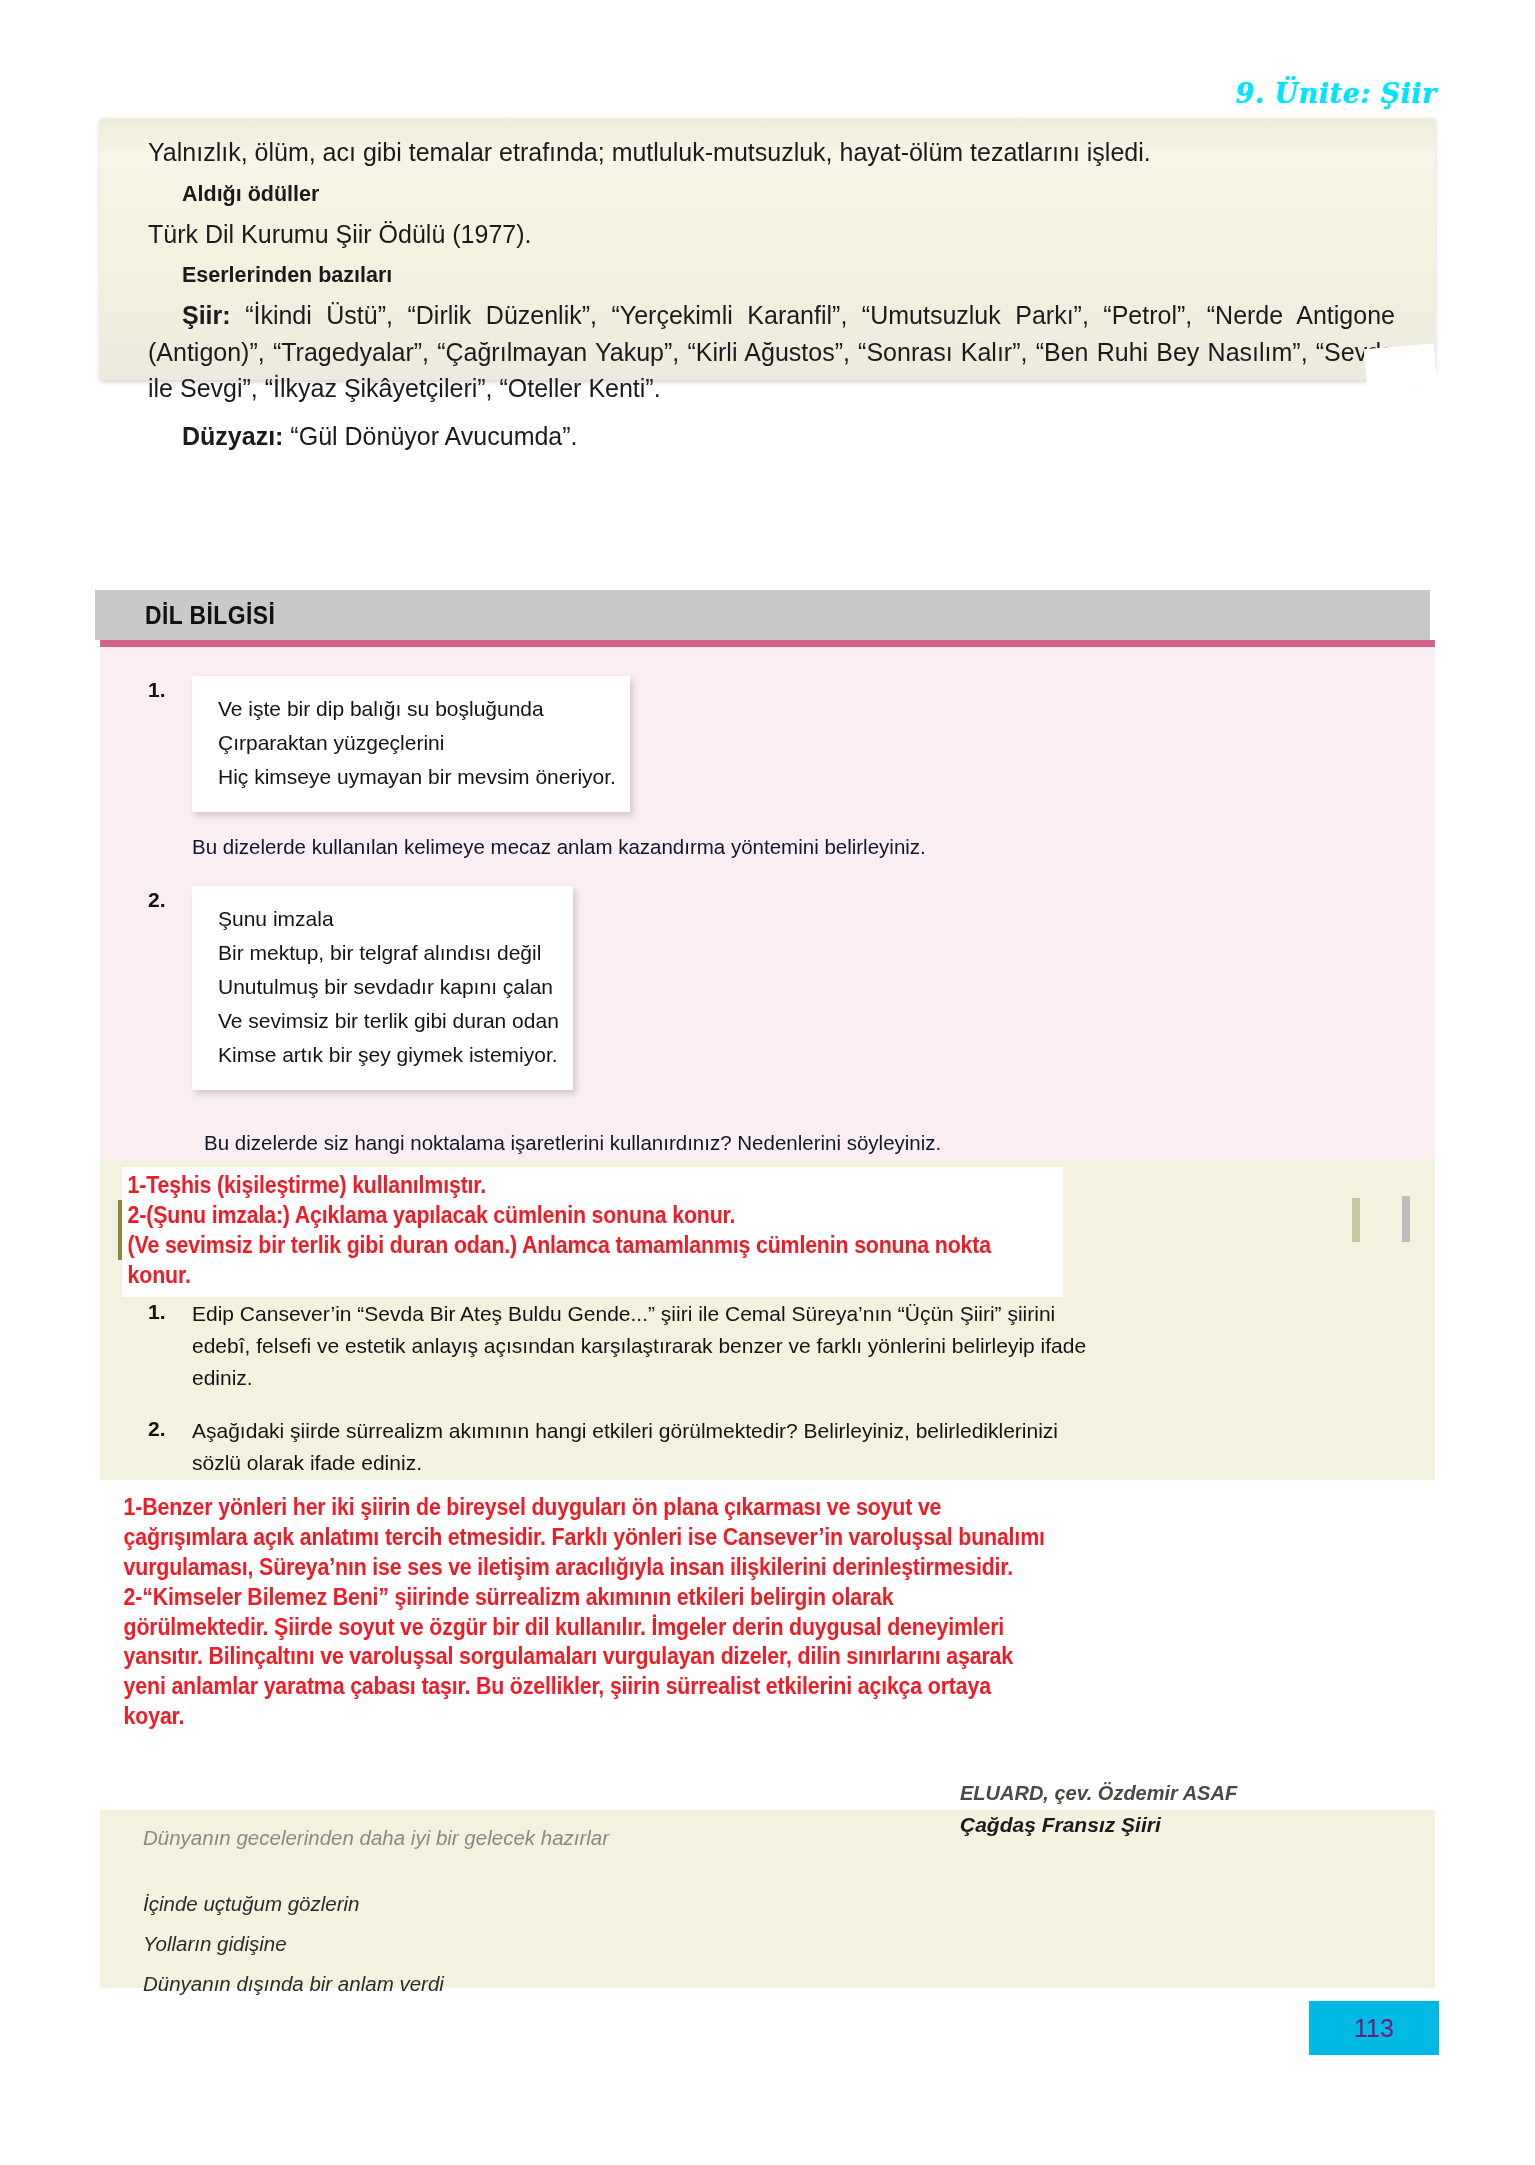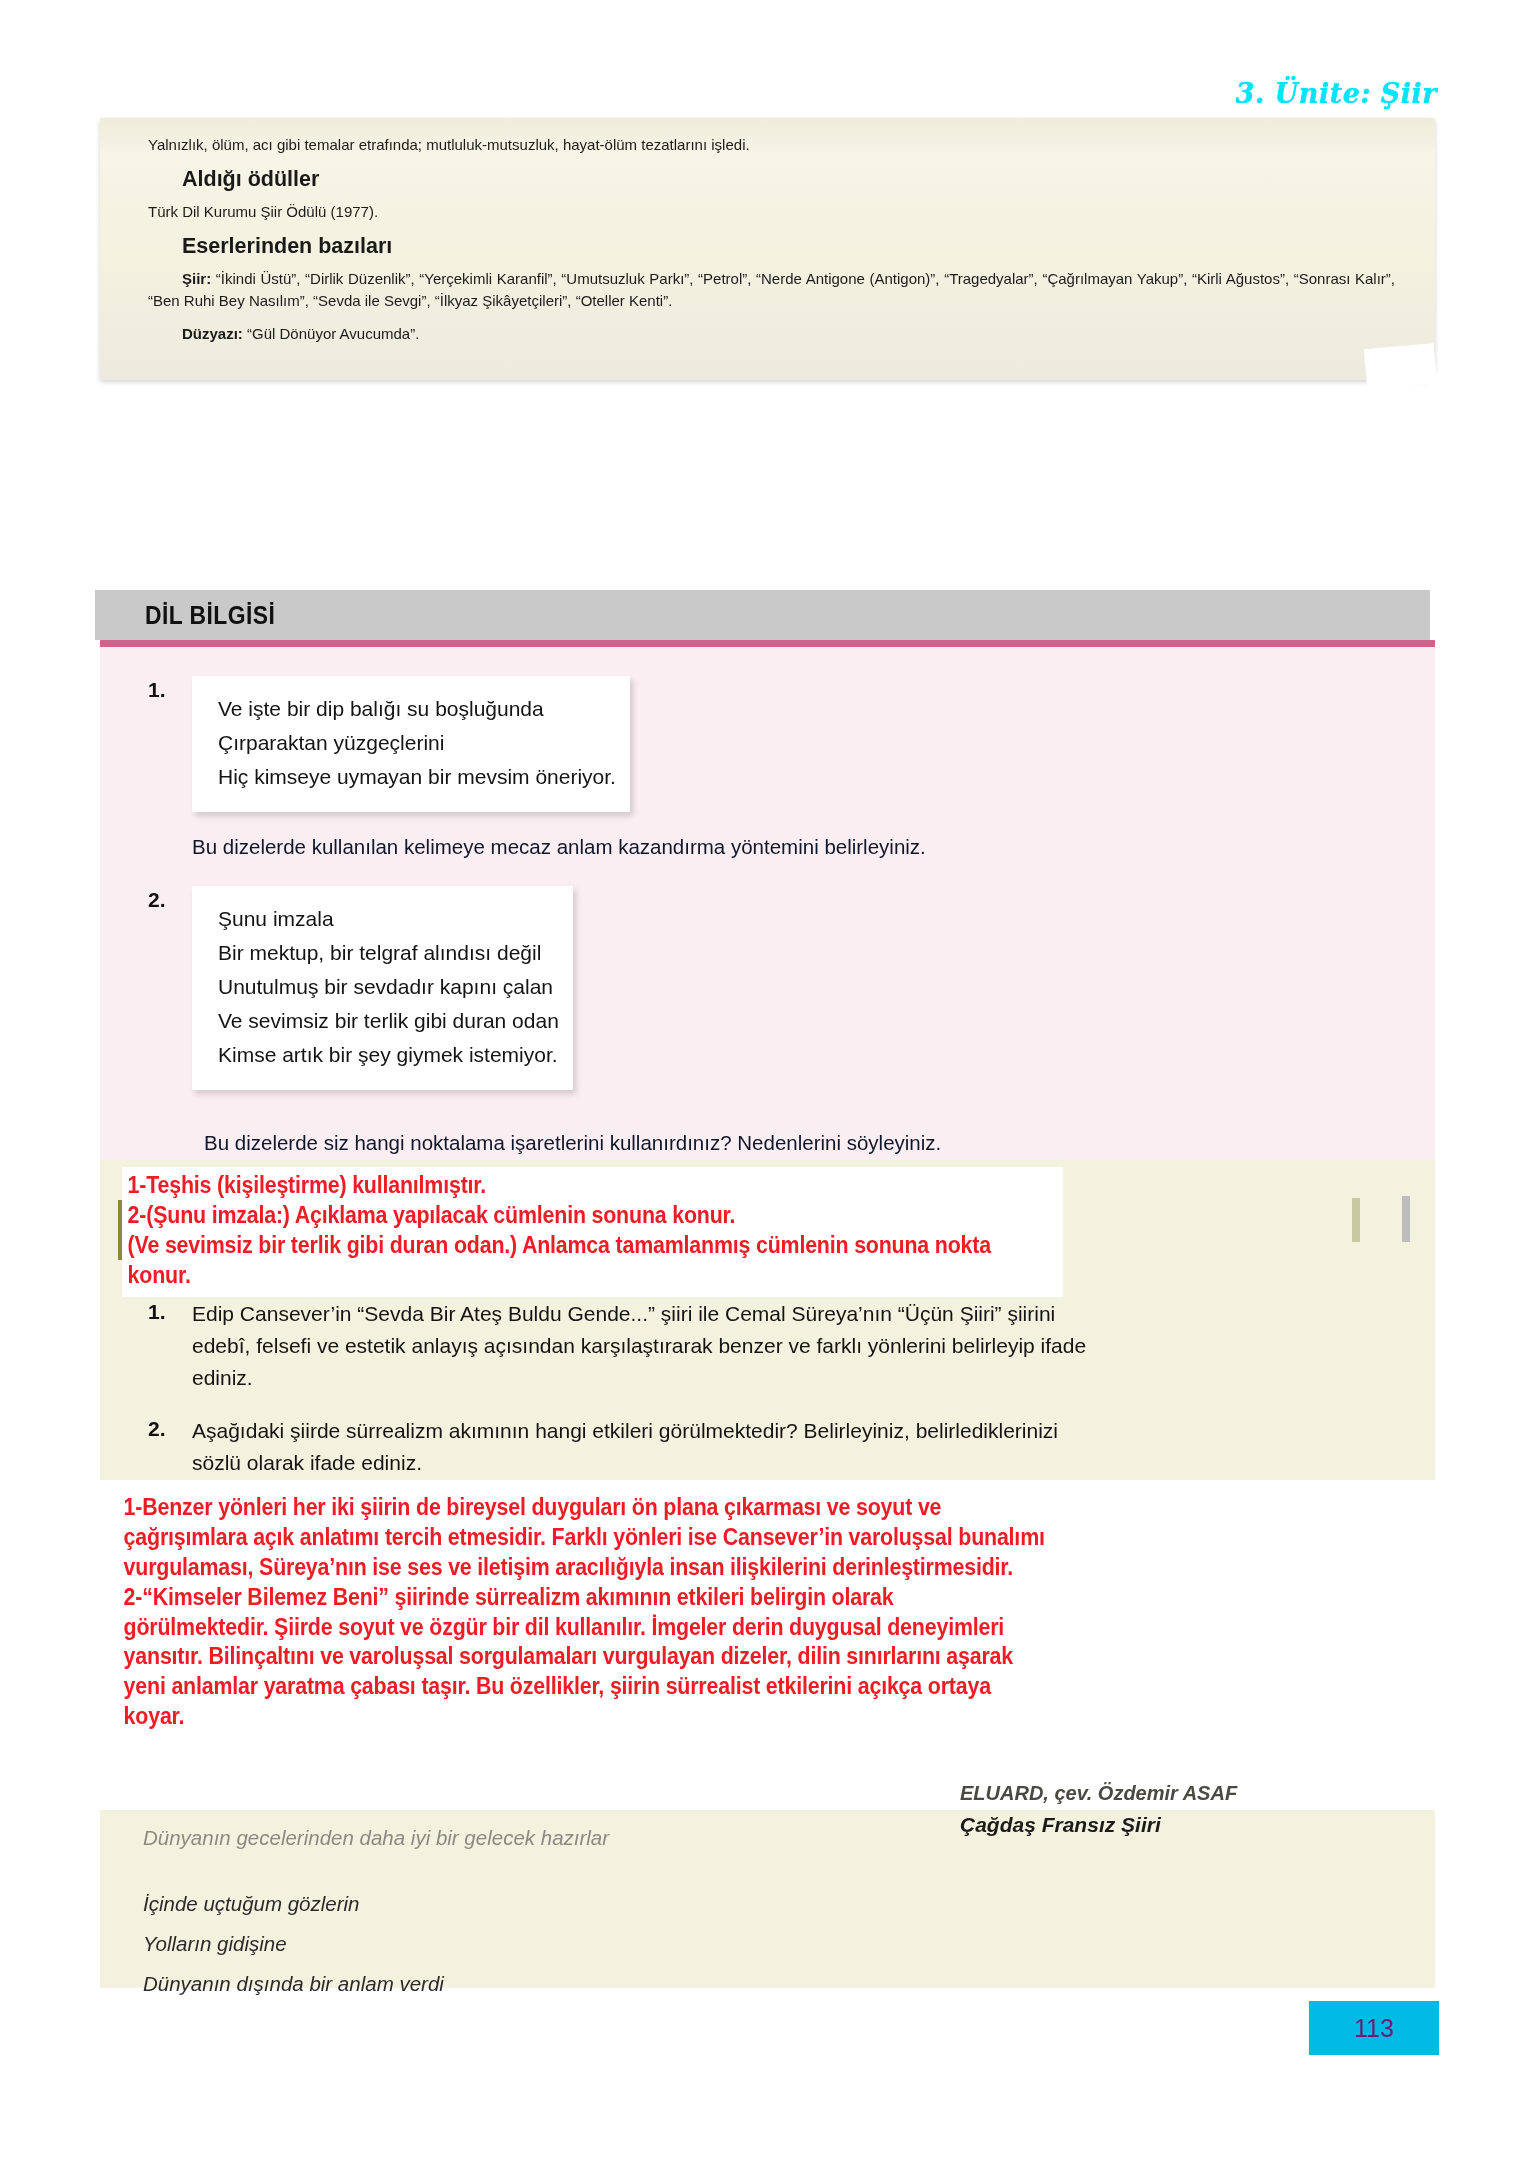--- a/index.html
+++ b/index.html
@@ -60,21 +60,21 @@
     transform-origin: bottom right;
   }
   .cream-inner {
     position: absolute;
     left: 48px;
     top: 16px;
     right: 40px;
   }
   .cream-inner p {
     margin: 0 0 11px 0;
-    font-size: 15px;
+    font-size: 25px;
     line-height: 1.46;
     color: #1b1b1b;
     text-align: justify;
   }
   .cream-inner p.lead { text-indent: 0; }
   .cream-inner p.ind { text-indent: 34px; }
   .cream-inner b { font-weight: 700; }
   .label-bold {
     font-weight: 700;
     display: block;
@@ -267,21 +267,21 @@
     display: flex;
     align-items: center;
     justify-content: center;
   }
 </style>
 </head>
 <body>
 
 <div class="page">
 
-  <div class="unit-header">3. Ünite: Şiir</div>
+  <div class="unit-header">9. Ünite: Şiir</div>
 
   <div class="cream-card">
     <div class="cream-inner">
       <p class="lead">Yalnızlık, ölüm, acı gibi temalar etrafında; mutluluk-mutsuzluk, hayat-ölüm tezatlarını işledi.</p>
 
       <span class="label-bold">Aldığı ödüller</span>
 
       <p class="lead">Türk Dil Kurumu Şiir Ödülü (1977).</p>
 
       <span class="label-bold">Eserlerinden bazıları</span>

